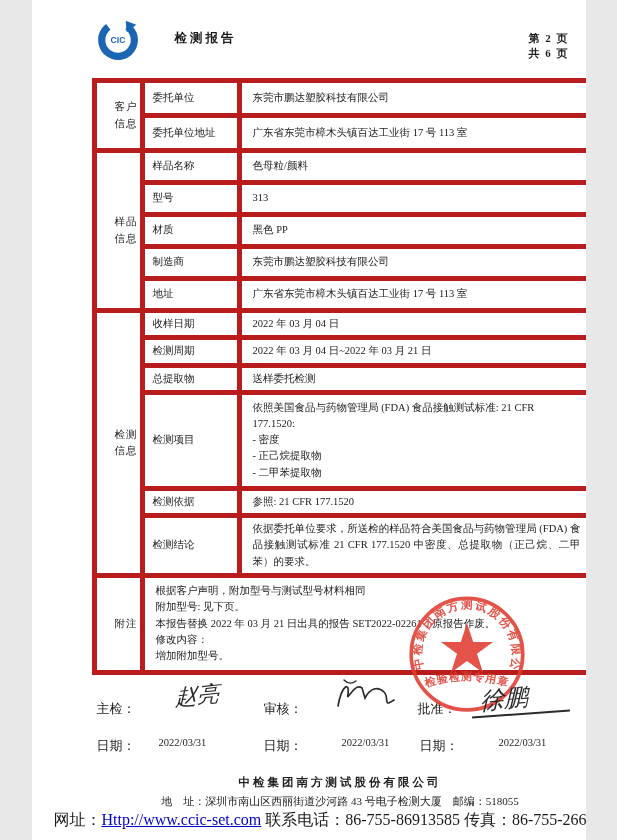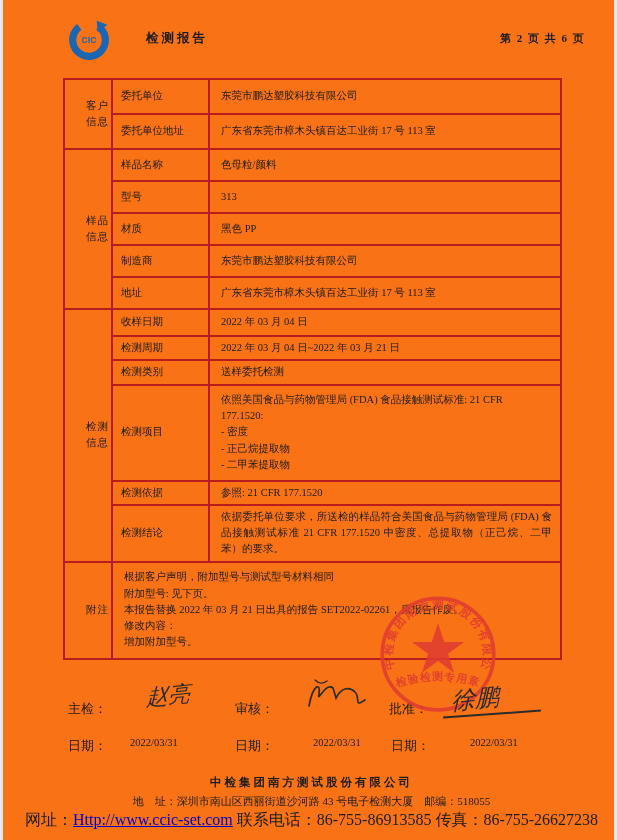--- a/index.html
+++ b/index.html
@@ -1,29 +1,29 @@
 <!DOCTYPE html>
 <html><head>
 <meta charset="utf-8">
 <style>
   * { margin:0; padding:0; box-sizing:border-box; }
   html,body { background:#e8e8e8; }
   .page {
-    position:relative; width:611px; height:840px; background:#f97316;
+    position:relative; width:554px; height:840px; background:#ffffff;
     font-family:"Liberation Serif","DejaVu Serif",serif; color:#1c1c1c;
     overflow:hidden; margin:0 auto;
   }
   
   .hdr-logo { position:absolute; left:62px; top:17px; width:50px; height:48px; }
   .hdr-title { position:absolute; left:143px; top:30px; font-size:12.5px; font-weight:bold; letter-spacing:3px; }
   .hdr-no   { position:absolute; left:237px; top:31px; font-size:11px; font-weight:bold; }
   .hdr-page { position:absolute; left:477px; top:31px; font-size:11px; font-weight:bold; letter-spacing:1.5px;margin-left:20px; }
   
   table.rep { position:absolute; left:60px; top:78px; width:497px; border-collapse:collapse; table-layout:fixed; }
-  table.rep td { border:2px solid #b91c1c; font-size:10.5px; vertical-align:middle; line-height:1.55; }
+  table.rep td { border:5px solid #b91c1c; font-size:10.5px; vertical-align:middle; line-height:1.55; }
   td.sec { text-align:right; white-space:pre-line; letter-spacing:1px; padding:2px; }
   td.f   { padding:2px 4px 2px 8px; }
   td.v   { padding:3px 8px 3px 11px; white-space:pre-line; }
   td.v.just { text-align:justify; white-space:normal; }
   
   .lab { position:absolute; font-size:13px; }
   .sig-name { position:absolute; font-size:22px; font-style:italic; color:#2b2b2b;
               font-family:"DejaVu Serif",serif; transform:rotate(-6deg) skewX(-6deg); z-index:6; }
   .sig-svg { position:absolute; z-index:6; }
   .sig-line { position:absolute; height:2px; background:#2b2b2b; transform:rotate(-4deg); z-index:6; }
@@ -96,21 +96,21 @@
       <td class="sec" rowspan="6">检测
 信息</td>
       <td class="f">收样日期</td>
       <td class="v">2022 年 03 月 04 日</td>
     </tr>
     <tr style="height:23px">
       <td class="f">检测周期</td>
       <td class="v">2022 年 03 月 04 日~2022 年 03 月 21 日</td>
     </tr>
     <tr style="height:23px">
-      <td class="f">检测类别</td>
+      <td class="f">总提取物</td>
       <td class="v">送样委托检测</td>
     </tr>
     <tr style="height:96px">
       <td class="f">检测项目</td>
       <td class="v">依照美国食品与药物管理局 (FDA) 食品接触测试标准: 21 CFR
 177.1520:
 -  密度
 -  正己烷提取物
 -  二甲苯提取物</td>
     </tr>

